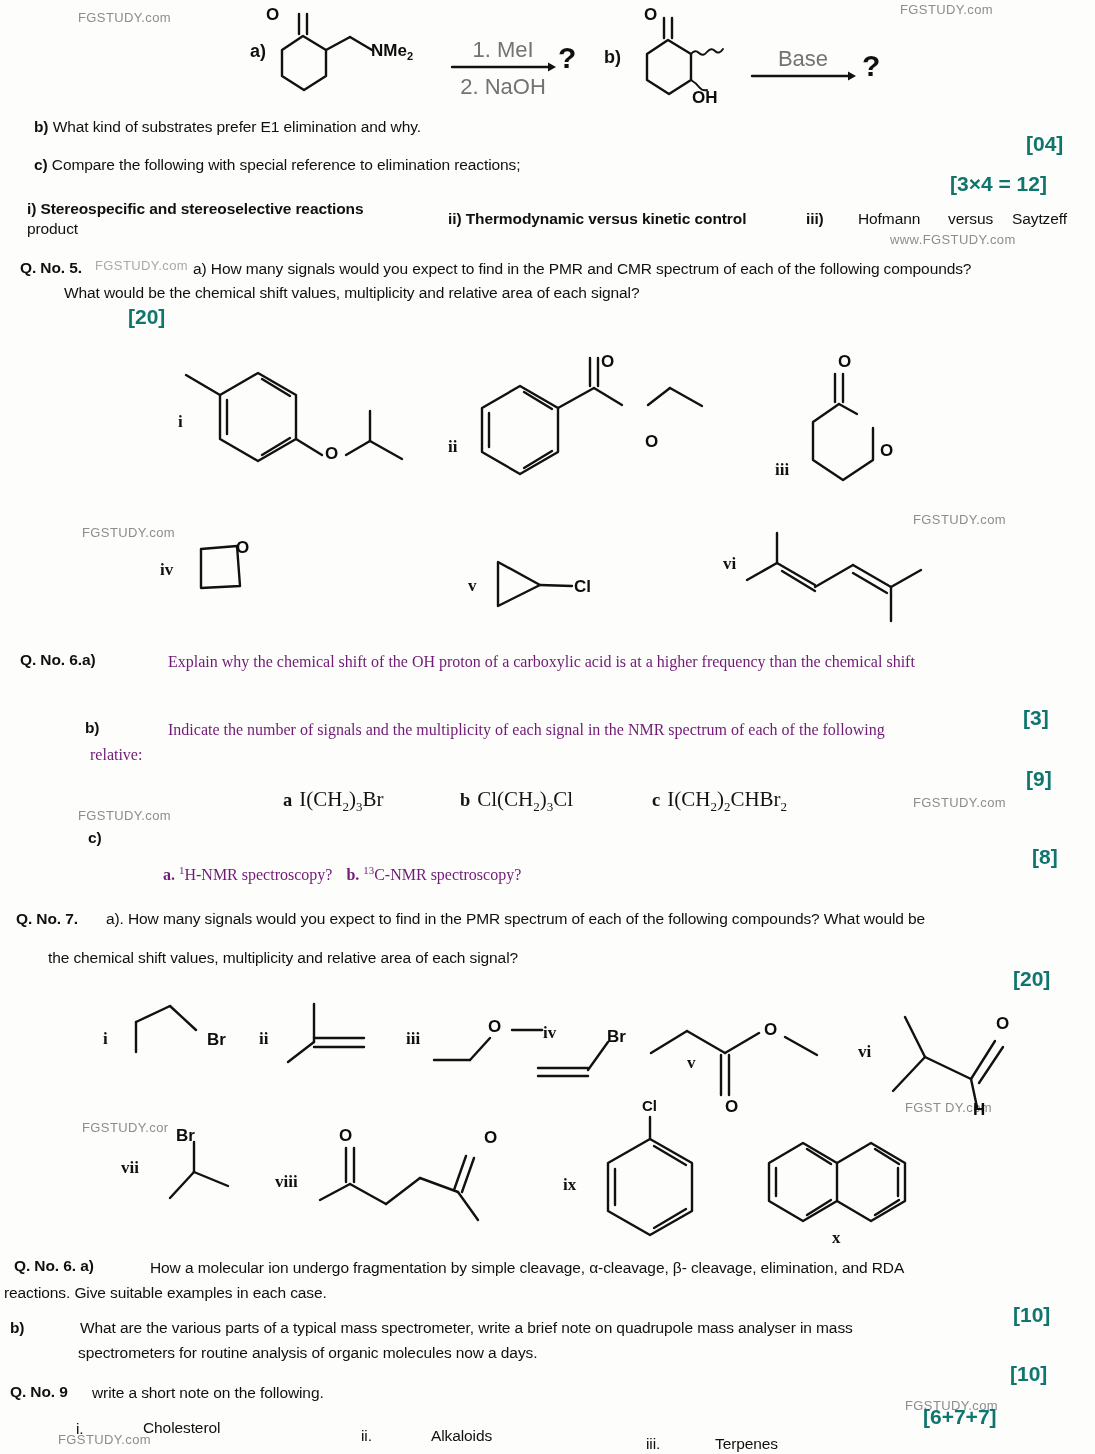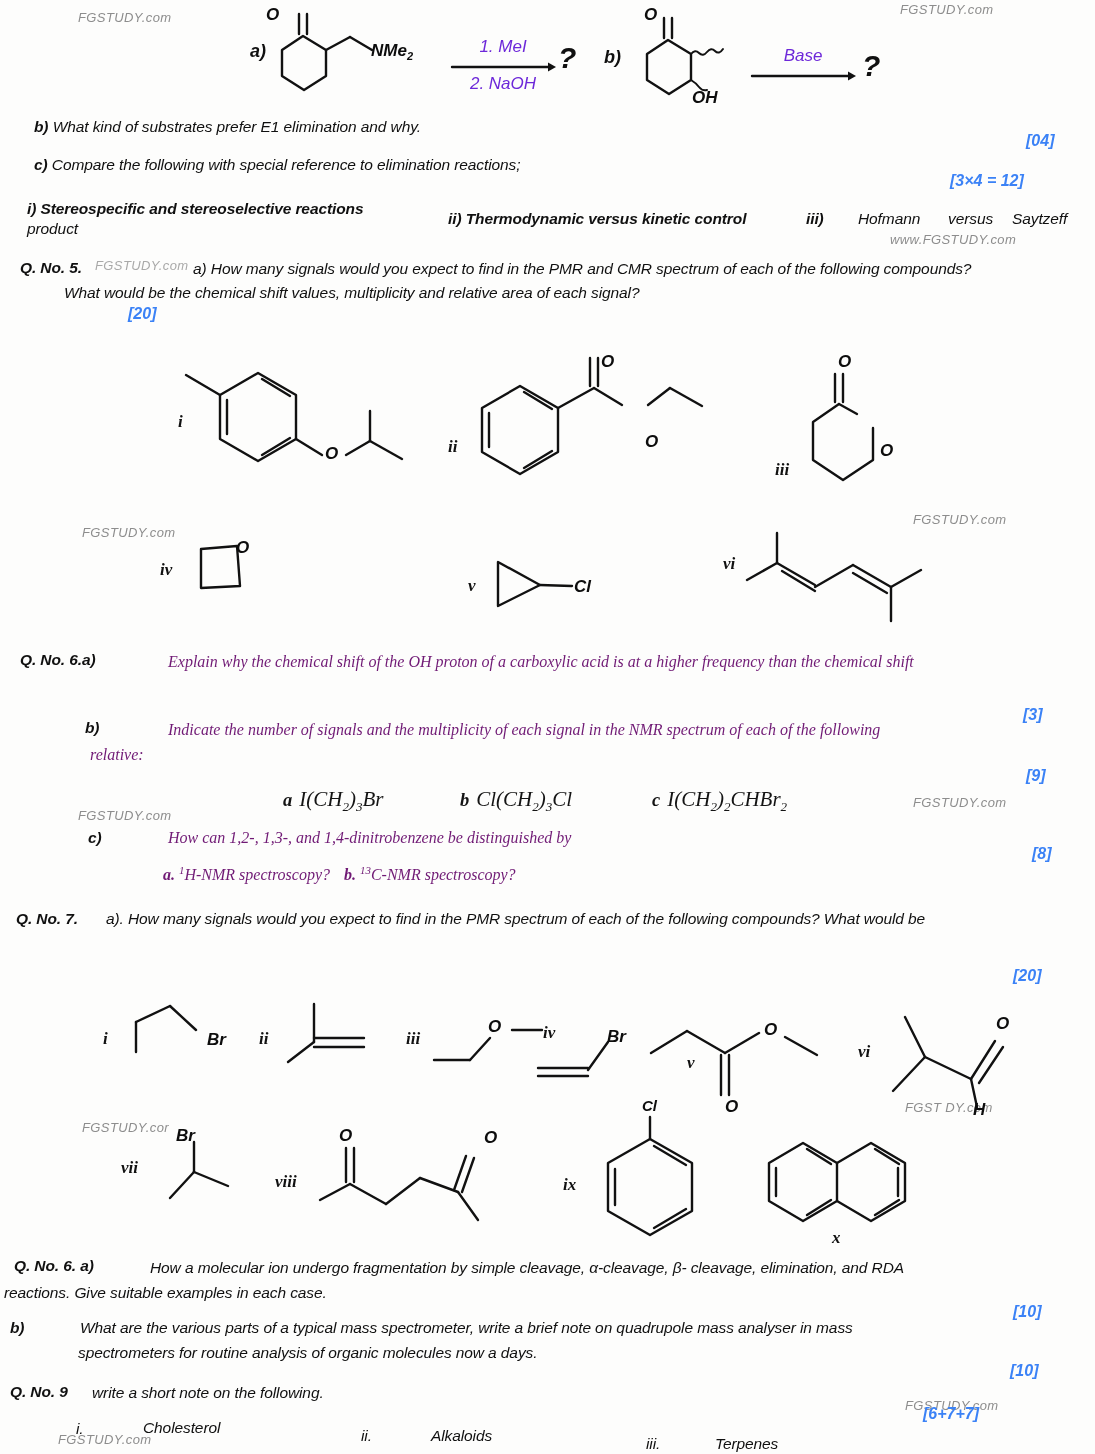--- a/index.html
+++ b/index.html
@@ -11,42 +11,41 @@
   body {
     font-family: "Liberation Sans", sans-serif;
     color: #0d0d0d;
   }
   #page {
     position: relative;
     width: 1095px;
     height: 1454px;
     background: #fdfdfc;
     overflow: hidden;
-    font-style: italic;
   }
   .abs { position: absolute; }
   .txt {
     font-family: "Liberation Sans", sans-serif;
     font-size: 15.5px;
     line-height: 1.28;
     color: #101010;
     letter-spacing: -0.1px;
   }
   .bold { font-weight: bold; }
   .serifq {
     font-family: "Liberation Serif", serif;
     font-size: 16px;
     color: #701a75;
     line-height: 1.3;
   }
   .marks {
     font-family: "Liberation Sans", sans-serif;
     font-weight: bold;
-    font-size: 16px;
-    color: #3b82f6;
+    font-size: 21px;
+    color: #0f766e;
   }
   .wm {
     font-family: "Liberation Sans", sans-serif;
     color: #8d8d8d;
     font-size: 13px;
     letter-spacing: 0.4px;
     white-space: nowrap;
     pointer-events: none;
   }
   .romanlbl {
@@ -72,22 +71,22 @@
   .skel { fill: none; stroke: #111; stroke-width: 2.4; stroke-linecap: round; stroke-linejoin: round; }
   .skel-thin { fill: none; stroke: #111; stroke-width: 2.0; stroke-linecap: round; stroke-linejoin: round; }
   .qmark {
     font-family: "Liberation Sans", sans-serif;
     font-weight: bold;
     font-size: 30px;
     color: #101010;
   }
   .rgt {
     font-family: "Liberation Sans", sans-serif;
-    font-size: 17px;
-    color: #6d28d9;
+    font-size: 22px;
+    color: #737373;
     text-align: center;
     white-space: nowrap;
   }
   .blk { display: block; }
 </style>
 </head>
 <body>
 
 <div id="page">
 
@@ -270,29 +269,29 @@
     <span class="fl">a</span><span>I(CH</span><sub>2</sub><span>)</span><sub>3</sub><span>Br</span>
   </div>
   <div class="abs formula" style="left:460px; top:787px;">
     <span class="fl">b</span><span>Cl(CH</span><sub>2</sub><span>)</span><sub>3</sub><span>Cl</span>
   </div>
   <div class="abs formula" style="left:652px; top:787px;">
     <span class="fl">c</span><span>I(CH</span><sub>2</sub><span>)</span><sub>2</sub><span>CHBr</span><sub>2</sub>
   </div>
 
   <div class="abs txt bold" style="left:88px; top:828px;">c)</div>
-  <div class="abs serifq" style="left:168px; top:828px; width:700px;">How can 1,2-, 1,3-, and 1,4-dinitrobenzene be distinguished by</div>
   <div class="abs marks" style="left:1032px; top:845px;">[8]</div>
   <div class="abs serifq" style="left:163px; top:863px; white-space:nowrap;">
     <span class="bold">a. </span><sup style="font-size:.68em;">1</sup><span>H-NMR spectroscopy?</span>
     <span class="bold" style="padding-left:10px;">b. </span><sup style="font-size:.68em;">13</sup><span>C-NMR spectroscopy?</span>
   </div>
 
   <div class="abs txt bold" style="left:16px; top:909px;">Q. No. 7.</div>
   <div class="abs txt" style="left:106px; top:909px; width:960px;">a). How many signals would you expect to find in the PMR spectrum of each of the following compounds? What would be</div>
+  <div class="abs txt" style="left:48px; top:948px; width:900px;">the chemical shift values, multiplicity and relative area of each signal?</div>
   <div class="abs marks" style="left:1013px; top:967px;">[20]</div>
 
   <div class="abs romanlbl" style="left:103px; top:1029px;">i</div>
   <svg class="abs" style="left:128px; top:1000px;" width="100" height="60" viewBox="0 0 100 60">
     <line class="skel" x1="8" y1="52" x2="8" y2="22"></line>
     <line class="skel" x1="8" y1="22" x2="42" y2="6"></line>
     <line class="skel" x1="42" y1="6" x2="68" y2="30"></line>
   </svg>
   <div class="abs atom" style="left:207px; top:1030px;">Br</div>
 

